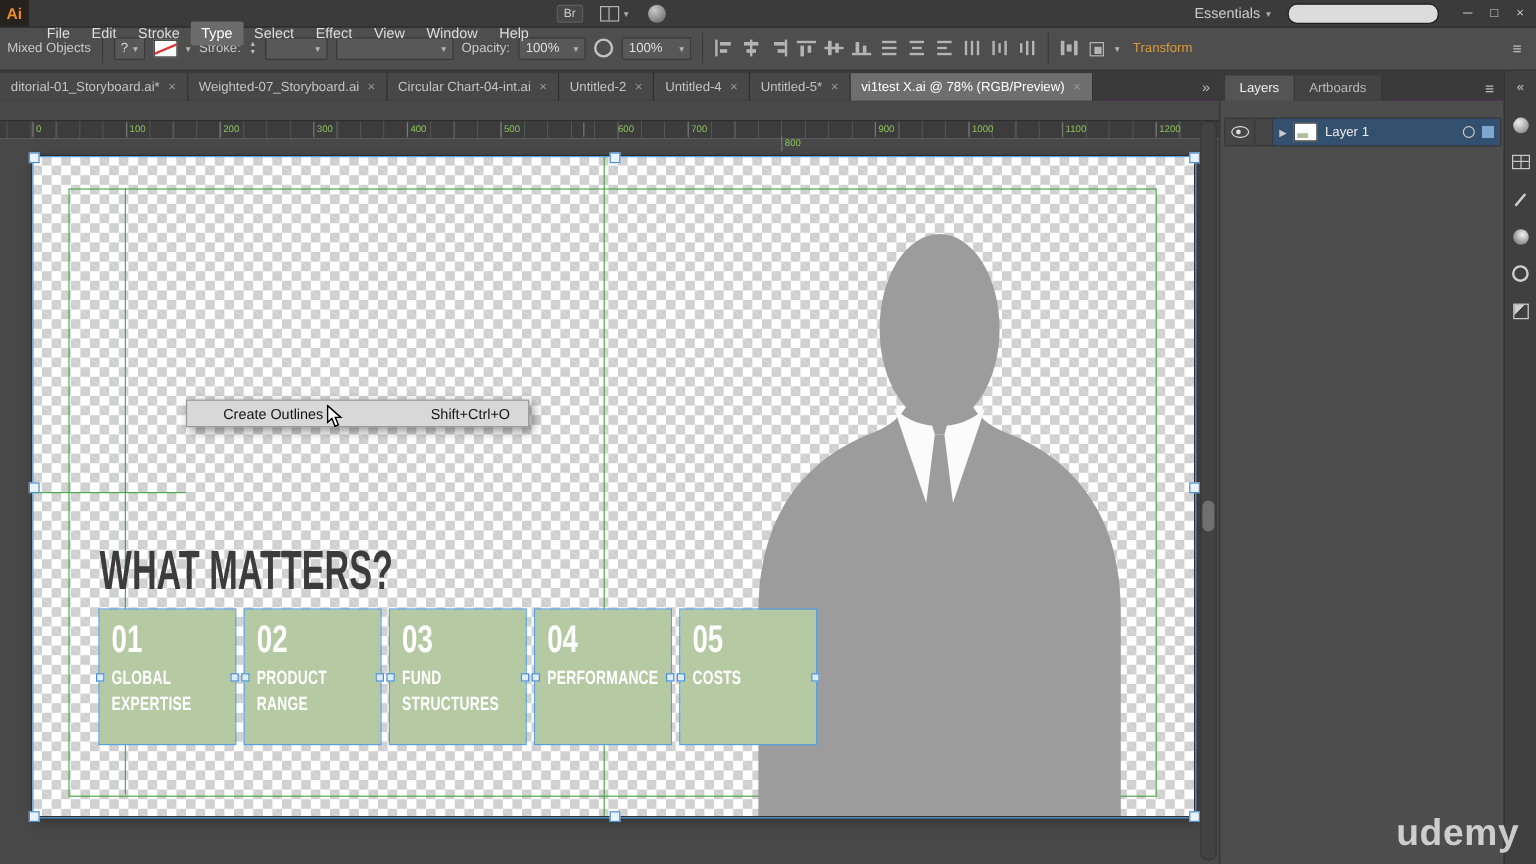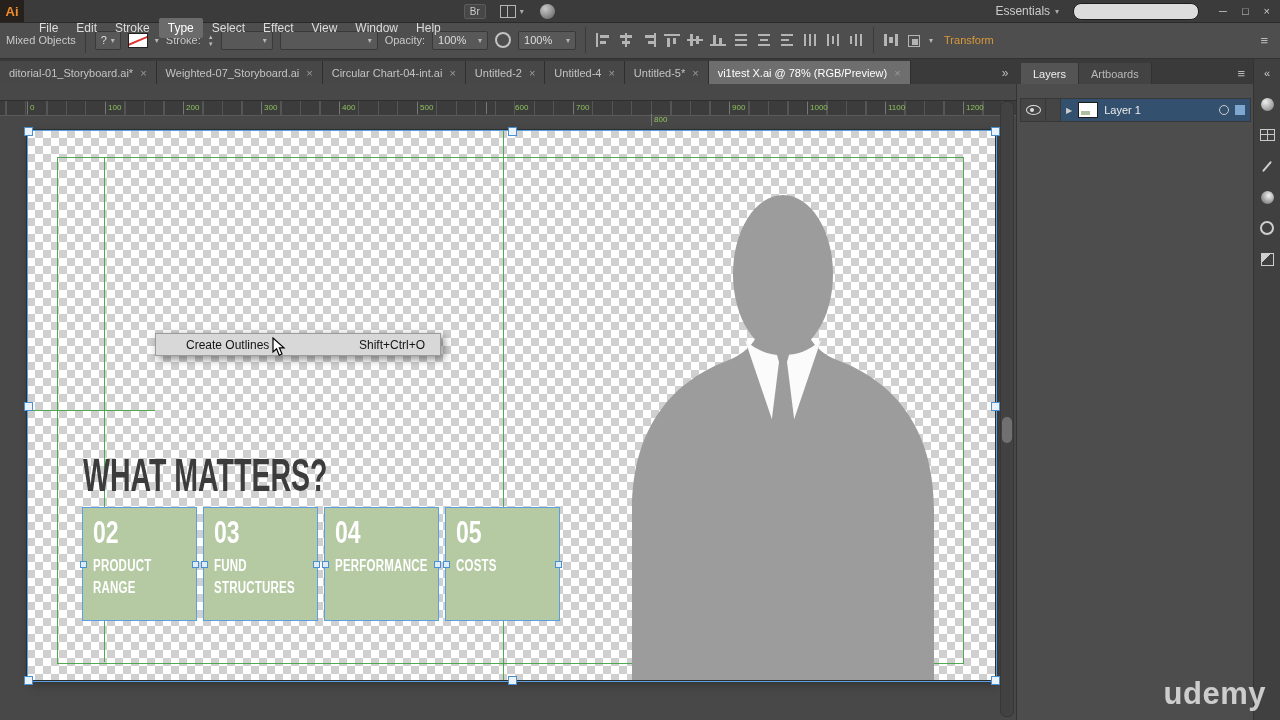--- a/index.html
+++ b/index.html
@@ -347,20 +347,29 @@
         <path d="M45 490 L45 320 C45 235 88 190 142 170 C168 160 176 138 178 118 L214 118 C216 138 224 160 250 170 C304 190 347 235 347 320 L347 490 Z" fill="#9c9c9c"></path>
         <path d="M158 150 L196 262 L234 150 C222 161 210 165 196 165 C182 165 170 161 158 150 Z" fill="#fbfbfb"></path>
         <path d="M188 158 L204 158 L200 172 L192 172 Z" fill="#9c9c9c"></path>
         <path d="M192 172 L200 172 L208 236 L196 266 L184 236 Z" fill="#9c9c9c"></path>
         <ellipse cx="196" cy="84" rx="50" ry="79" fill="#9c9c9c"></ellipse>
       </svg>
 
 
       <div id="headline">WHAT MATTERS?</div>
       <div id="boxes">
+          <div class="gbox">
+            <div class="gnum">01</div>
+            <div class="glab">
+              <div>GLOBAL</div>
+              <div>EXPERTISE</div>
+            </div>
+            <span class="bhandle hl"></span>
+            <span class="bhandle hr"></span>
+          </div>
           <div class="gbox">
             <div class="gnum">02</div>
             <div class="glab">
               <div>PRODUCT</div>
               <div>RANGE</div>
             </div>
             <span class="bhandle hl"></span>
             <span class="bhandle hr"></span>
           </div>
           <div class="gbox">

